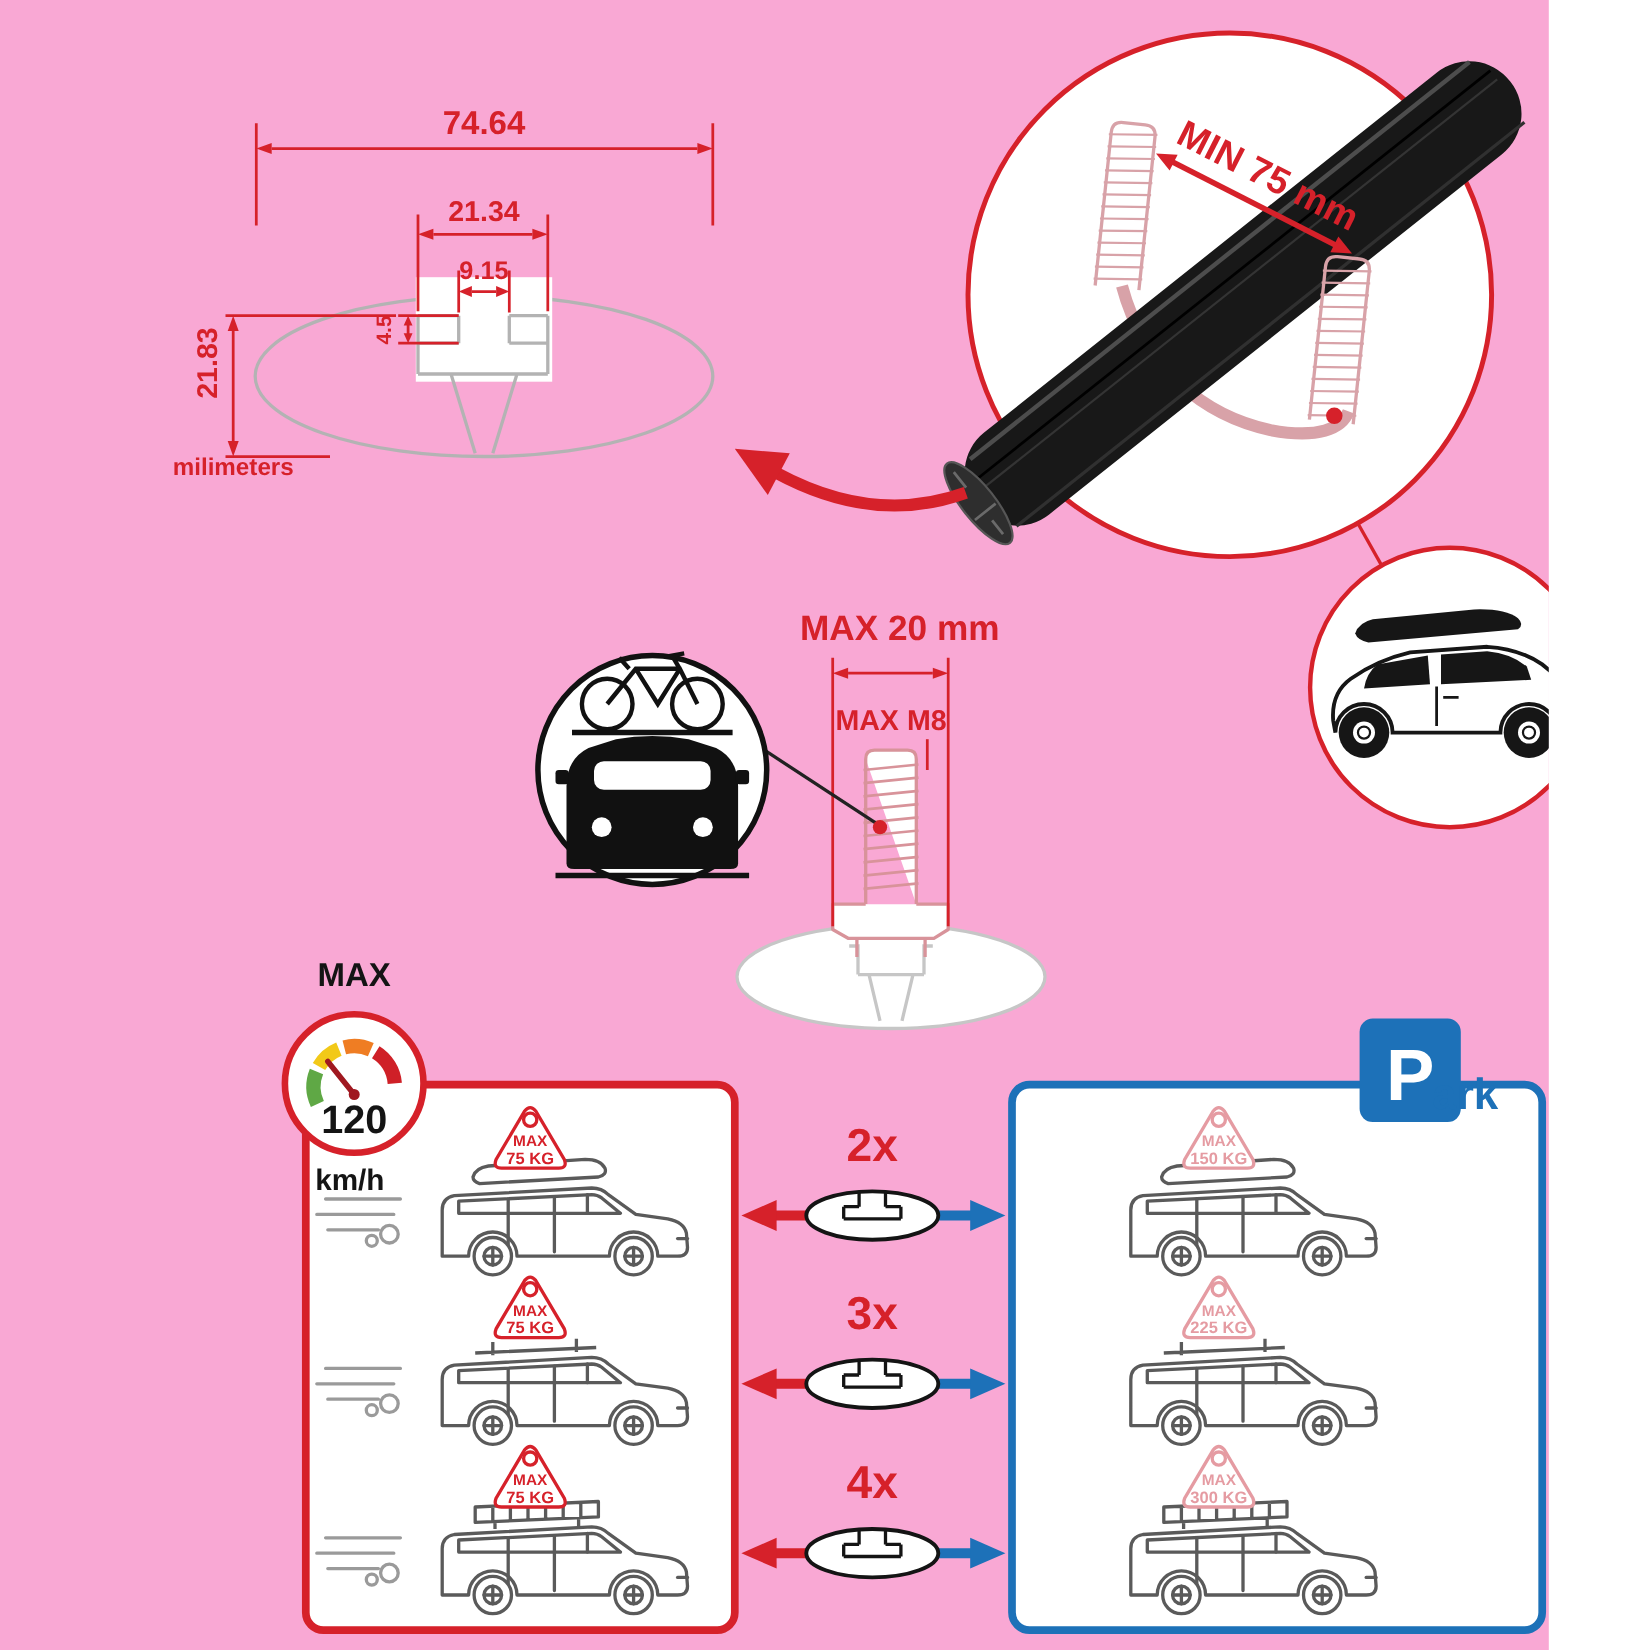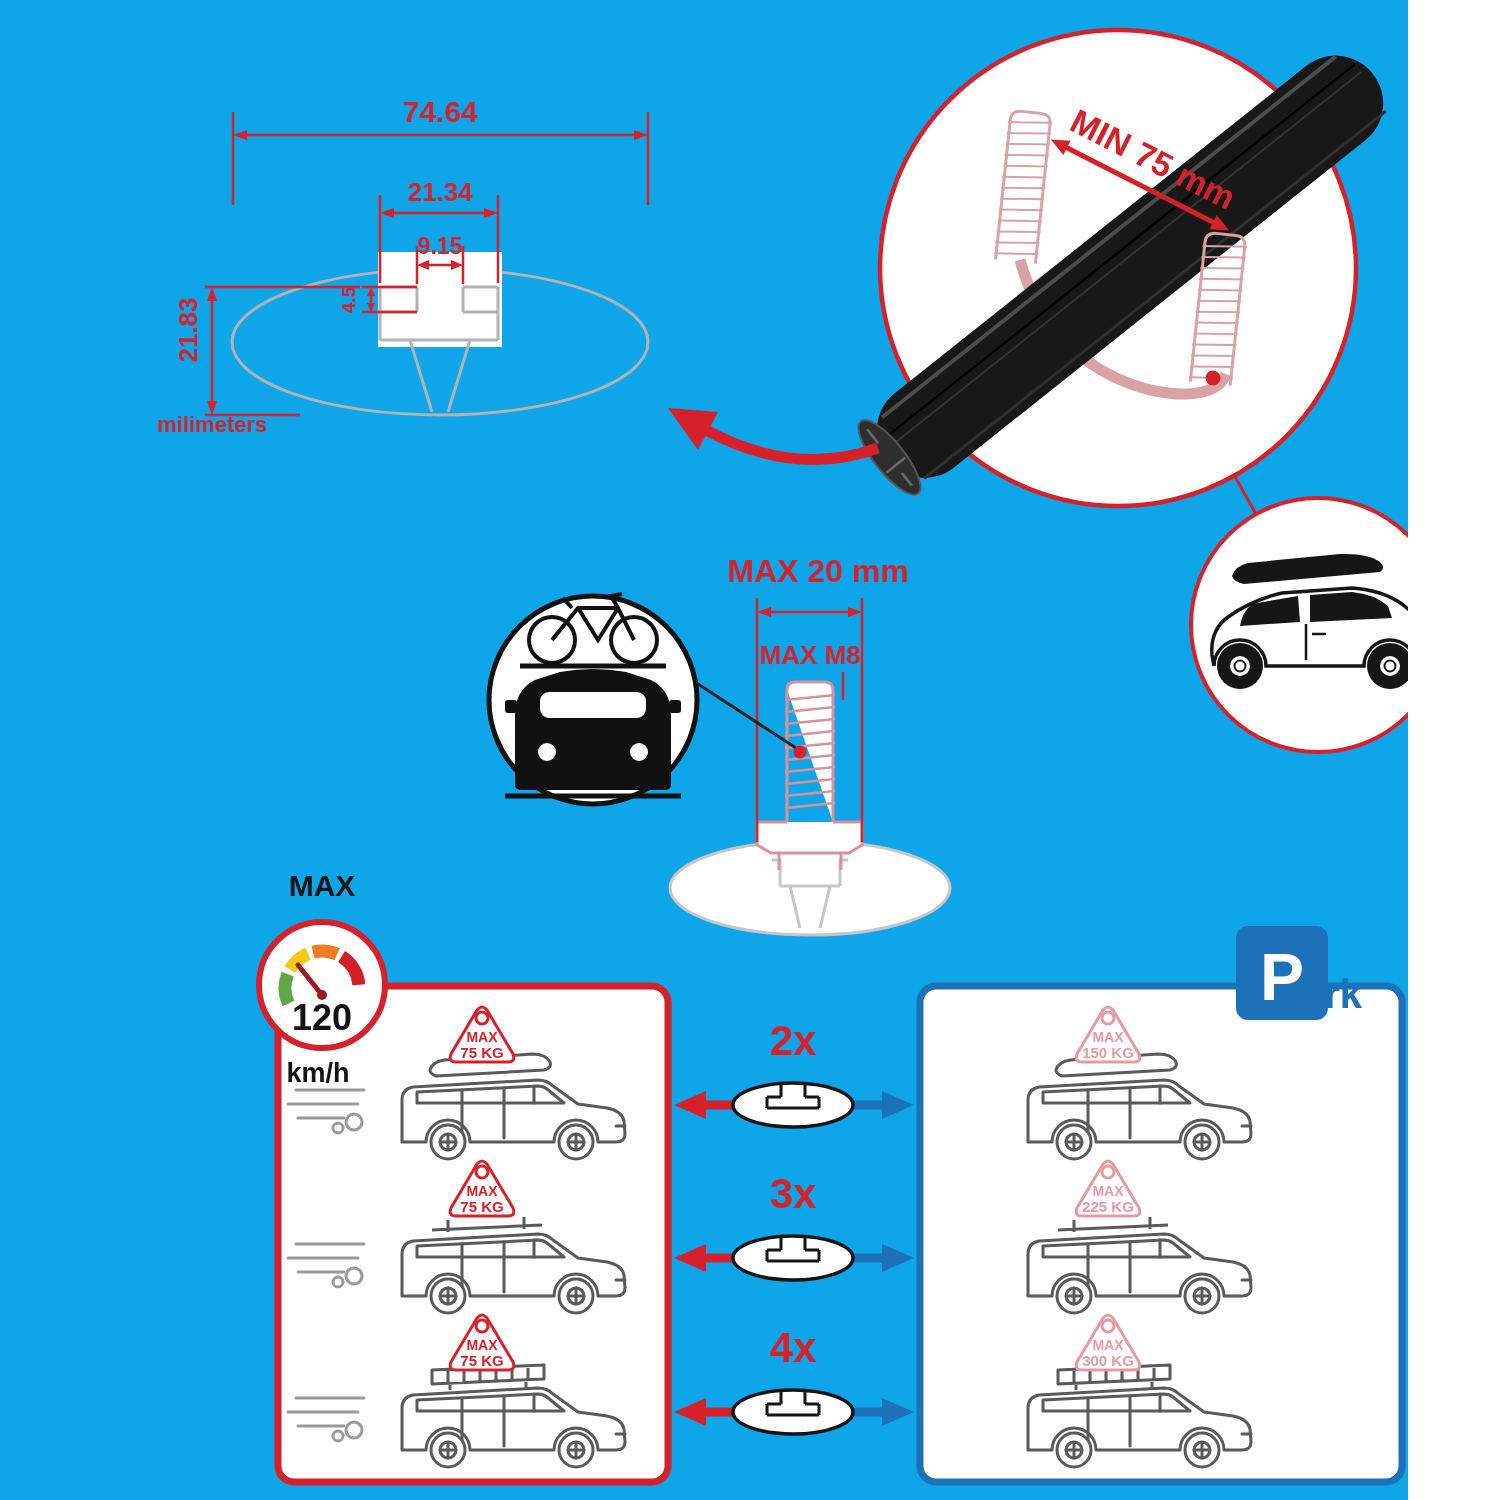--- a/index.html
+++ b/index.html
@@ -1,16 +1,16 @@
 <!DOCTYPE html>
 <html><head>
 <meta charset="utf-8">
 <style>
   html,body{margin:0;padding:0;background:#fff;}
-  .canvas{position:relative;width:1408px;height:1500px;background:#0ea5e9;overflow:hidden;text-decoration:underline;}
+  .canvas{position:relative;width:1408px;height:1500px;background:#f9a8d4;overflow:hidden;text-decoration:underline;}
   svg text{font-family:"Liberation Sans",sans-serif;text-anchor:middle;}
   .t-red{fill:#d6212a;font-weight:700;}
   .t-pink{fill:#e59ba2;font-weight:700;}
   .t-black{fill:#141414;font-weight:700;}
   .t-blue{fill:#1d71b8;font-weight:700;}
   .t-white{fill:#ffffff;font-weight:700;}
   .dim{stroke:#d6212a;stroke-width:2.5;fill:none;}
   .dimfill{fill:#d6212a;}
   .gline{stroke:#b3b3b3;stroke-width:3;fill:none;}
   .pink{stroke:#d8a2a8;fill:none;}

